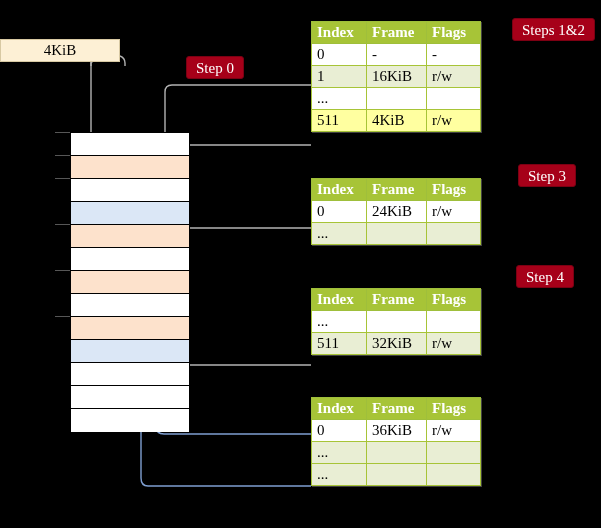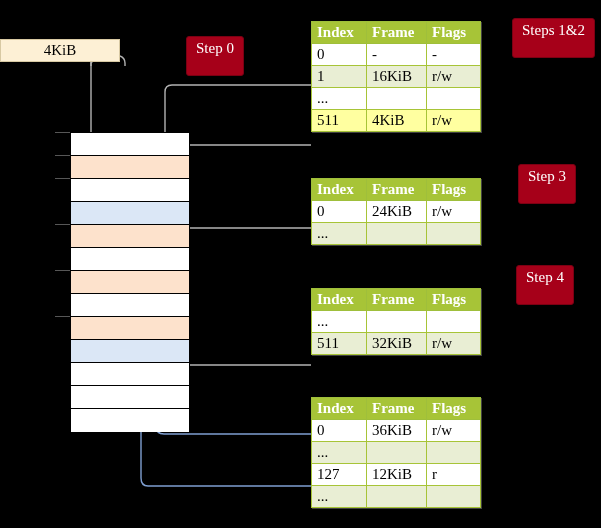--- a/index.html
+++ b/index.html
@@ -21,21 +21,21 @@
     width: 601px; height: 528px;
   }
 
   
   .step-badge {
     position: absolute;
     background: #a60019;
     color: #ffffff;
     font-size: 15px;
     line-height: 19px;
-    padding: 2px 9px 17px 9px;
+    padding: 2px 9px 0 9px;
     border-radius: 3px;
     white-space: nowrap;
     border: 1px solid #7c0013;
     box-shadow: 0 0 0 1px rgba(0,0,0,0.25);
     text-align: center;
   }
 
   
   .src-box {
     position: absolute;
@@ -278,34 +278,29 @@
           <tr class="odd">
             <td class="col-index">0</td>
             <td class="col-frame">36KiB</td>
             <td class="col-flags">r/w</td>
           </tr>
           <tr class="even">
             <td class="col-index">...</td>
             <td class="col-frame"></td>
             <td class="col-flags"></td>
           </tr>
-          <tr class="odd">
-            <td class="col-index">127</td>
-            <td class="col-frame">12KiB</td>
-            <td class="col-flags">r</td>
-          </tr>
           <tr class="even">
             <td class="col-index">...</td>
             <td class="col-frame"></td>
             <td class="col-flags"></td>
           </tr>
         </tbody>
       </table>
     </div>
 
   <div id="badges-host">
-      <div class="step-badge" style="left: 186px; top: 36px;">Step 0</div>
+      <div class="step-badge" style="left: 186px; top: 56px;">Step 0</div>
       <div class="step-badge" style="left: 512px; top: 18px;">Steps 1&amp;2</div>
       <div class="step-badge" style="left: 518px; top: 164px;">Step 3</div>
       <div class="step-badge" style="left: 516px; top: 265px; text-align: right;">Step 4</div>
     </div>
 
 </div>
 
 </body></html>

